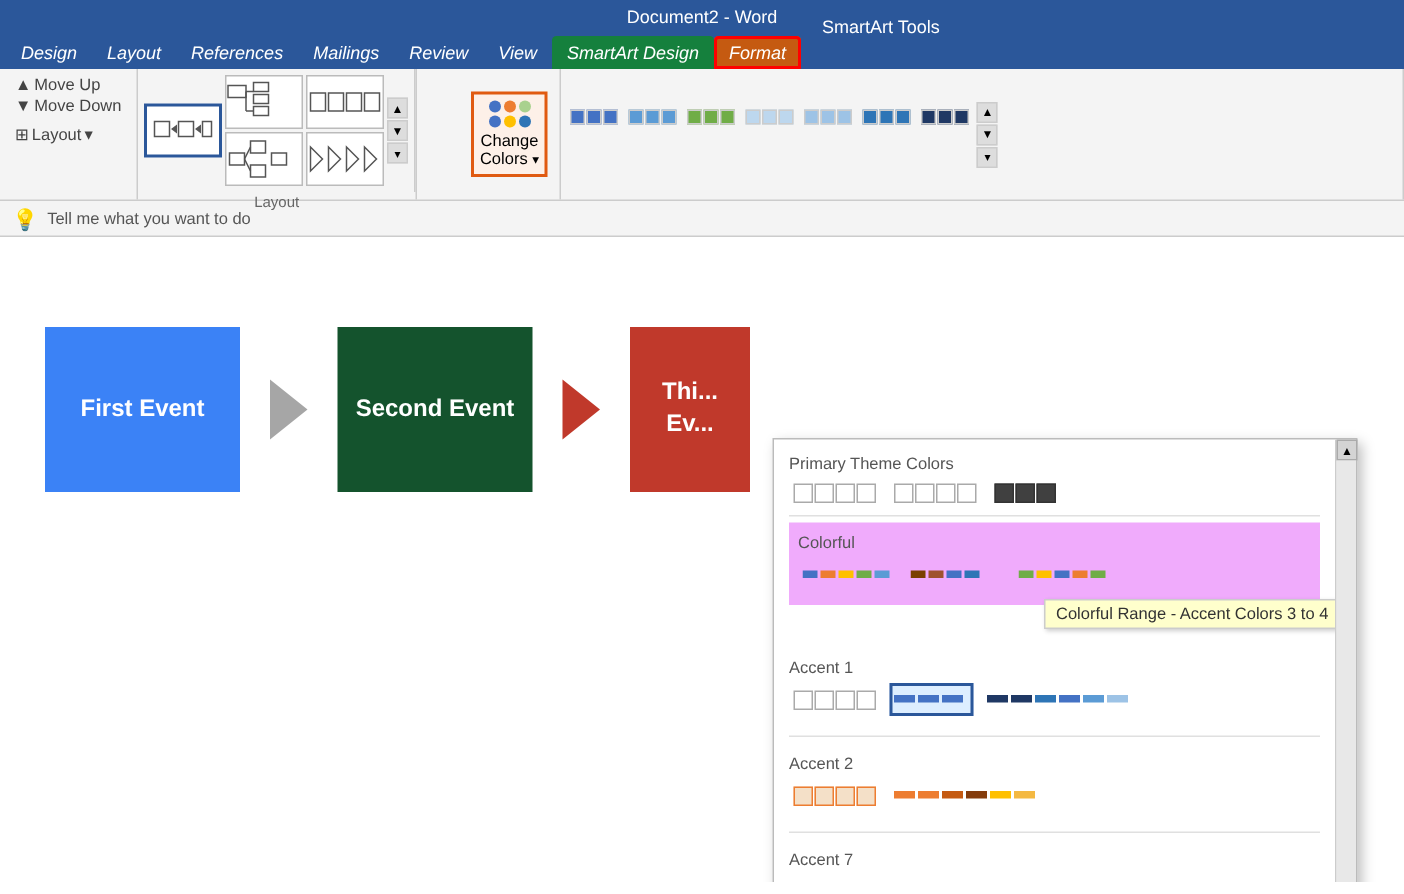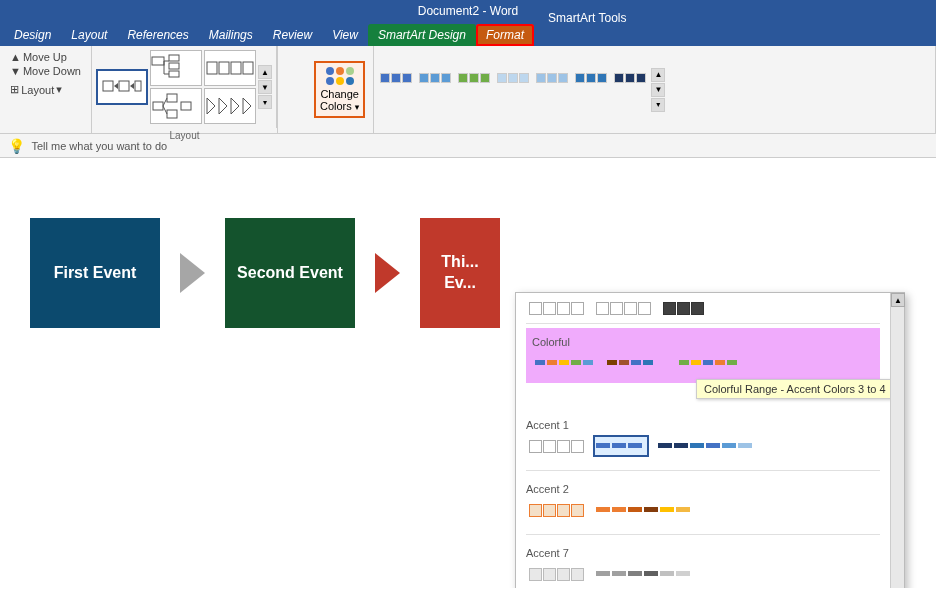--- a/index.html
+++ b/index.html
@@ -27,21 +27,21 @@
       justify-content: center;
       color: white;
       font-size: 16px;
       font-weight: bold;
       text-align: center;
       padding: 10px;
     }
     .box-gray {
       width: 130px;
       height: 110px;
-      background: #0c4a6e;
+      background: #3b82f6;
     }
     .box-orange {
       width: 130px;
       height: 110px;
       background: #14532d;
     }
     .box-red {
       width: 130px;
       height: 110px;
       background: #c0392b;
@@ -527,20 +527,21 @@
     <div class="arrow-red"></div>
     <div class="smartart-box box-red" style="width:80px;height:110px;overflow:hidden;">
       <span style="line-height:1.3;">Thi...<br>Ev...</span>
     </div>
   </div>
 
   <div class="dd-container">
     <div class="dd-inner">
       <div class="dd-content">
 
+        <div class="dd-section-header">Primary Theme Colors</div>
         <div class="dd-row">
 
           <div class="swatch-group">
             <div class="sq" style="background:white;border-color:#aaa;"></div>
             <div class="sq" style="background:white;border-color:#aaa;"></div>
             <div class="sq" style="background:white;border-color:#aaa;"></div>
             <div class="sq" style="background:white;border-color:#aaa;"></div>
           </div>
 
           <div class="swatch-group">

